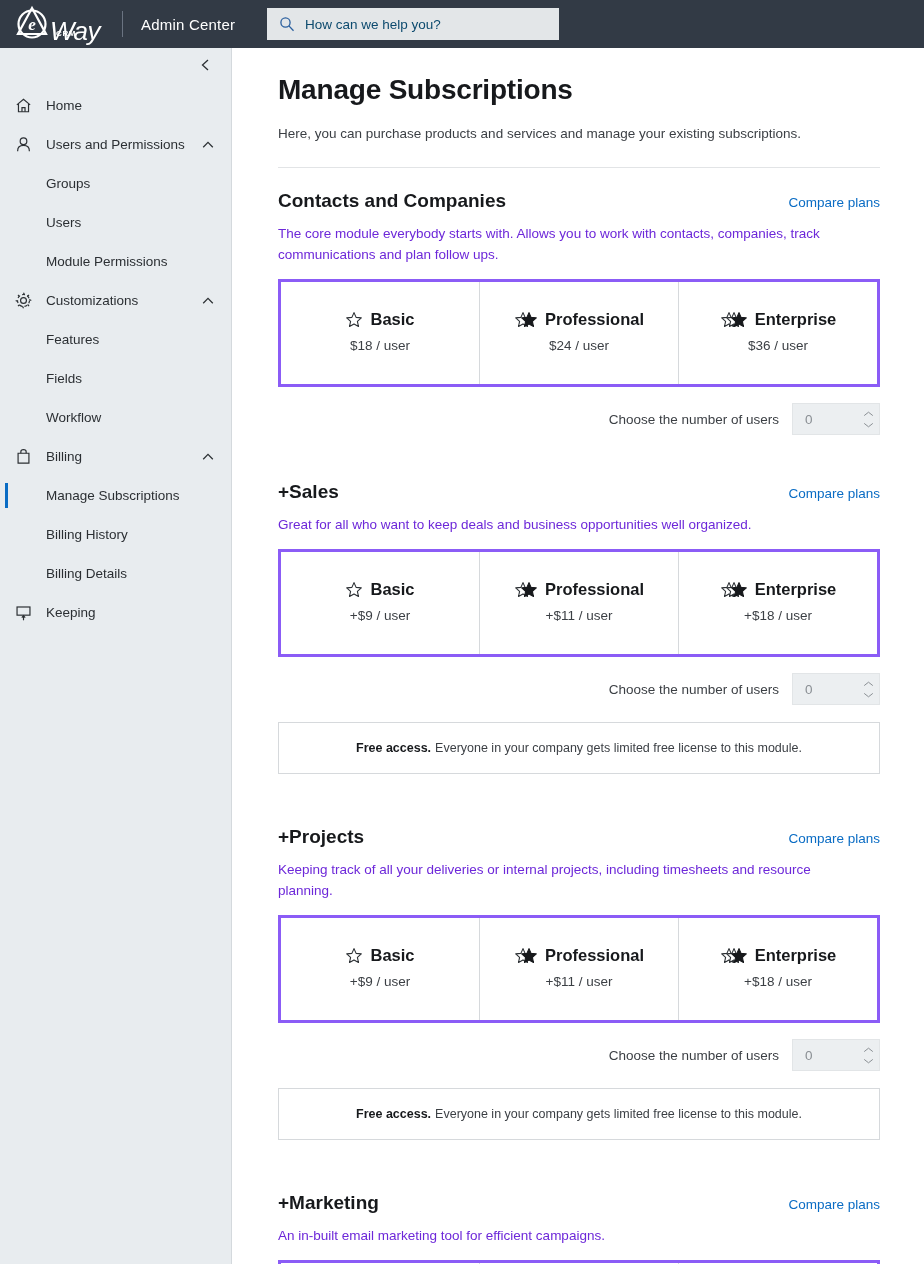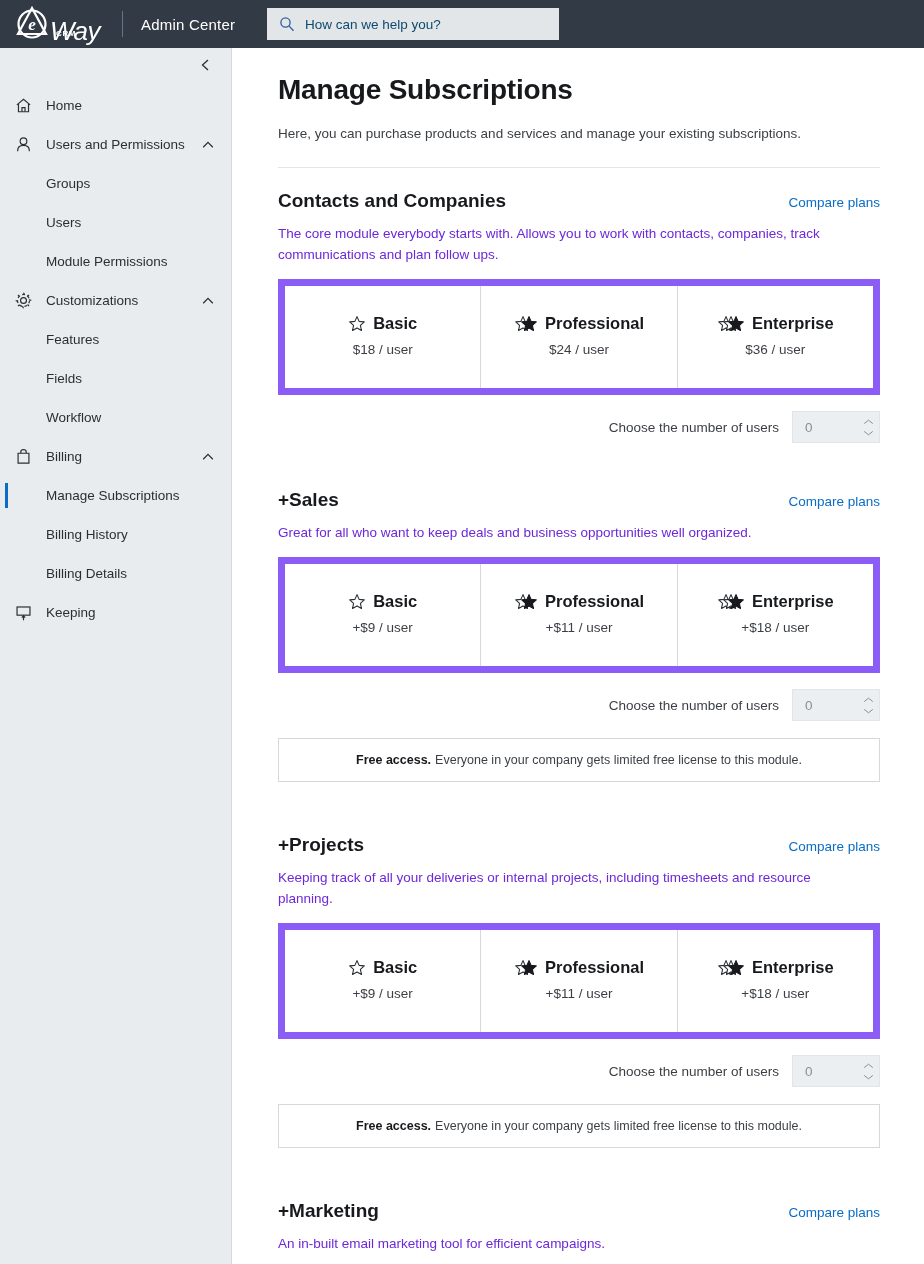--- a/index.html
+++ b/index.html
@@ -94,21 +94,21 @@
   .sec-title .plus { font-weight: bold; }
   .compare-link {
     font-size: 13.5px; color: #0a6cc4; cursor: pointer;
   }
   .sec-desc {
     font-size: 13.5px; color: #6d28d9; margin-top: 11px; line-height: 21px;
     max-width: 570px;
   }
 
   .plans {
-    display: flex; border: 7px solid #8b5cf6; margin-top: 14px;
+    display: flex; border: 3px solid #8b5cf6; margin-top: 14px;
     background: #fff;
   }
   .plan {
     flex: 1 1 0; height: 102px; border-right: 1px solid #d6d9dc;
     display: flex; flex-direction: column; align-items: center;
     justify-content: flex-start; padding-top: 28px; cursor: pointer;
   }
   .plan:last-child { border-right: none; }
   .plan-name {
     display: flex; align-items: center; gap: 7px;
@@ -130,21 +130,21 @@
     cursor: text;
   }
   .spinner .val { flex: 1 1 auto; padding-left: 12px; font-size: 13.5px; color: #8a8f94; }
   .spinner .arrows {
     width: 22px; display: flex; flex-direction: column;
     align-items: center; justify-content: center; gap: 5px;
     cursor: pointer;
   }
 
   .free-banner {
-    margin-top: 17px; border: 1px solid #d6d9dc; height: 44px;
+    margin-top: 17px; border: 1px solid #d6d9dc; height: 52px;
     display: flex; align-items: center; justify-content: center;
     font-size: 12.5px; color: #3b3f44;
   }
   .free-banner b { color: #17191c; margin-right: 4px; font-size: 12.5px; }
 
   .sec-gap-lg { height: 44px; }
   .sec-gap-md { height: 38px; }
 </style>
 </head>
 <body>

